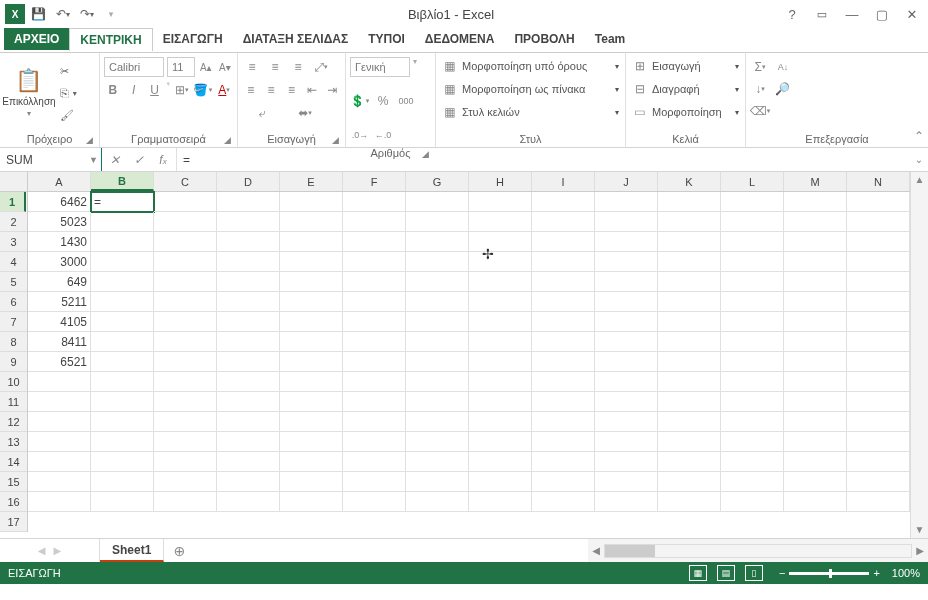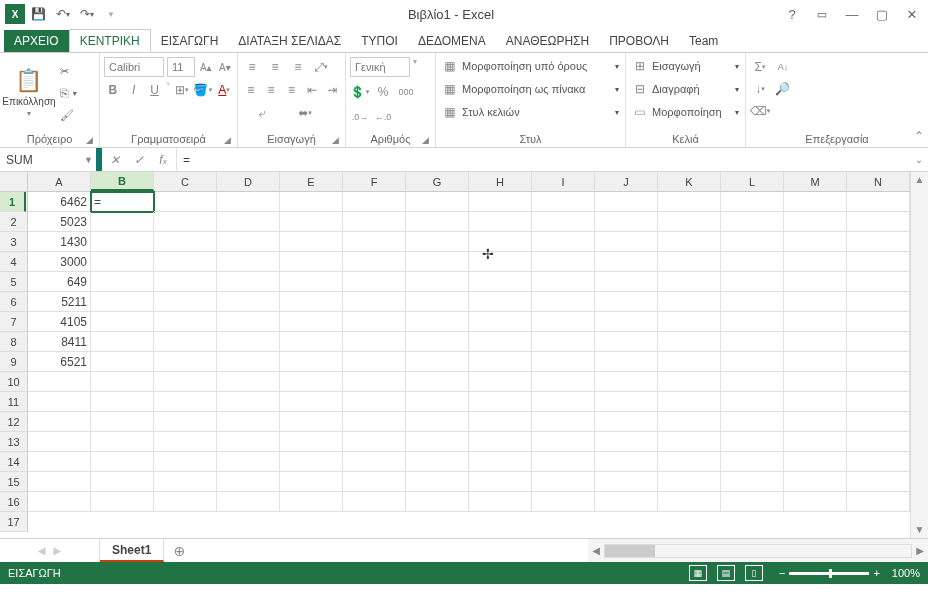--- a/index.html
+++ b/index.html
@@ -8,21 +8,21 @@
 
 .titlebar { height: 28px; background: #fff; display: flex; align-items: center; padding: 0 4px; }
 .qat { display: flex; align-items: center; gap: 2px; }
 .qat-icon { width: 22px; height: 22px; display: flex; align-items: center; justify-content: center; color: #666; }
 .excel-icon { width: 20px; height: 20px; background: #217346; color: #fff; display: flex; align-items: center; justify-content: center; font-size: 10px; font-weight: bold; }
 .title-text { flex: 1; text-align: center; color: #444; font-size: 13px; }
 .win-controls { display: flex; gap: 6px; }
 .win-btn { width: 24px; height: 24px; display: flex; align-items: center; justify-content: center; color: #666; font-size: 13px; }
 
 
-.tabs { height: 24px; display: flex; align-items: flex-end; padding-left: 4px; gap: 0; }
+.tabs { height: 24px; display: flex; align-items: flex-start; padding-left: 4px; gap: 0; font-weight: bold; }
 .tab { padding: 4px 10px; font-size: 12px; color: #444; cursor: pointer; }
 .tab.file { background: #217346; color: #fff; }
 .tab.active { background: #fff; border: 1px solid #ccc; border-bottom: none; color: #217346; }
 .tab:not(.file):not(.active) { color: #444; }
 
 
 .ribbon { height: 96px; background: #fff; border-top: 1px solid #ccc; border-bottom: 1px solid #d4d4d4; display: flex; position: relative; }
 .ribbon-group { border-right: 1px solid #e0e0e0; padding: 2px 4px 0 4px; display: flex; flex-direction: column; }
 .group-content { flex: 1; display: flex; gap: 4px; }
 .group-label { text-align: center; font-size: 11px; color: #666; padding: 2px 0; position: relative; }
@@ -37,21 +37,21 @@
 .combo.size { width: 32px; }
 .combo.numfmt { width: 60px; }
 .btn-s { width: 20px; height: 20px; display: flex; align-items: center; justify-content: center; color: #888; font-size: 12px; }
 .styles-col { display: flex; flex-direction: column; gap: 1px; }
 .style-row { display: flex; align-items: center; gap: 4px; font-size: 11px; color: #555; height: 22px; padding: 0 2px; }
 .style-row .ic { width: 16px; height: 16px; display: inline-flex; align-items: center; justify-content: center; color: #888; font-size: 12px; }
 .collapse-btn { position: absolute; right: 4px; bottom: 4px; color: #888; font-size: 12px; }
 
 
 .fbar { height: 24px; border-bottom: 1px solid #d4d4d4; display: flex; align-items: stretch; }
-.namebox { width: 102px; border-right: 6px solid #0f766e; display: flex; align-items: center; padding: 0 6px; font-size: 12px; position: relative; }
+.namebox { width: 102px; border-right: 1px solid #0f766e; display: flex; align-items: center; padding: 0 6px; font-size: 12px; position: relative; }
 .namebox .dd { position: absolute; right: 3px; color: #888; font-size: 9px; }
 .fbar-btns { display: flex; align-items: center; border-right: 1px solid #e0e0e0; padding: 0 4px; gap: 6px; }
 .fbar-btn { width: 18px; text-align: center; color: #888; font-size: 12px; font-style: italic; }
 .formula-input { flex: 1; padding: 0 6px; display: flex; align-items: center; font-size: 12px; }
 .fbar-expand { width: 18px; display: flex; align-items: center; justify-content: center; color: #888; font-size: 10px; }
 
 
 .grid-area { position: relative; height: 366px; overflow: hidden; }
 .corner { position: absolute; left: 0; top: 0; width: 28px; height: 20px; background: #f0f0f0; border-right: 1px solid #ccc; border-bottom: 1px solid #ccc; }
 .col-headers { position: absolute; left: 28px; top: 0; right: 18px; height: 20px; display: flex; background: #f0f0f0; border-bottom: 1px solid #ccc; }
@@ -113,21 +113,20 @@
   </div>
 </div>
 
 <div class="tabs">
   <div class="tab file">ΑΡΧΕΙΟ</div>
   <div class="tab active">ΚΕΝΤΡΙΚΗ</div>
   <div class="tab">ΕΙΣΑΓΩΓΗ</div>
   <div class="tab">ΔΙΑΤΑΞΗ ΣΕΛΙΔΑΣ</div>
   <div class="tab">ΤΥΠΟΙ</div>
   <div class="tab">ΔΕΔΟΜΕΝΑ</div>
-  <div class="tab">ΑΝΑΘΕΩΡΗΣΗ</div>
   <div class="tab">ΠΡΟΒΟΛΗ</div>
   <div class="tab">Team</div>
 </div>
 
 <div class="ribbon">
   <div class="ribbon-group" style="width:100px">
     <div class="group-content">
       <div class="big-btn">
         <span class="icon">📋</span>
         <span style="font-size:10px">Επικόλληση</span>
@@ -190,21 +189,21 @@
       </div>
       <div class="font-row">
         <div class="btn-s" style="width:40px">⤶</div>
         <div class="btn-s" style="width:40px">⬌<span style="font-size:7px">▾</span></div>
       </div>
     </div>
     <div class="group-label"><span>Εισαγωγή</span><span class="launcher">◢</span></div>
   </div>
 
   <div class="ribbon-group" style="width:90px">
-    <div class="group-content" style="flex-direction:column;gap:5px;padding-top:2px">
+    <div class="group-content" style="flex-direction:column;gap:14px;padding-top:2px">
       <div class="gen-row">
           <div class="combo numfmt">Γενική</div>
           <span style="font-size:8px;color:#aaa">▾</span>
         </div>
       <div class="font-row">
         <div class="btn-s">💲<span style="font-size:7px">▾</span></div>
         <div class="btn-s">%</div>
         <div class="btn-s" style="font-size:9px">000</div>
       </div>
       <div class="font-row">

